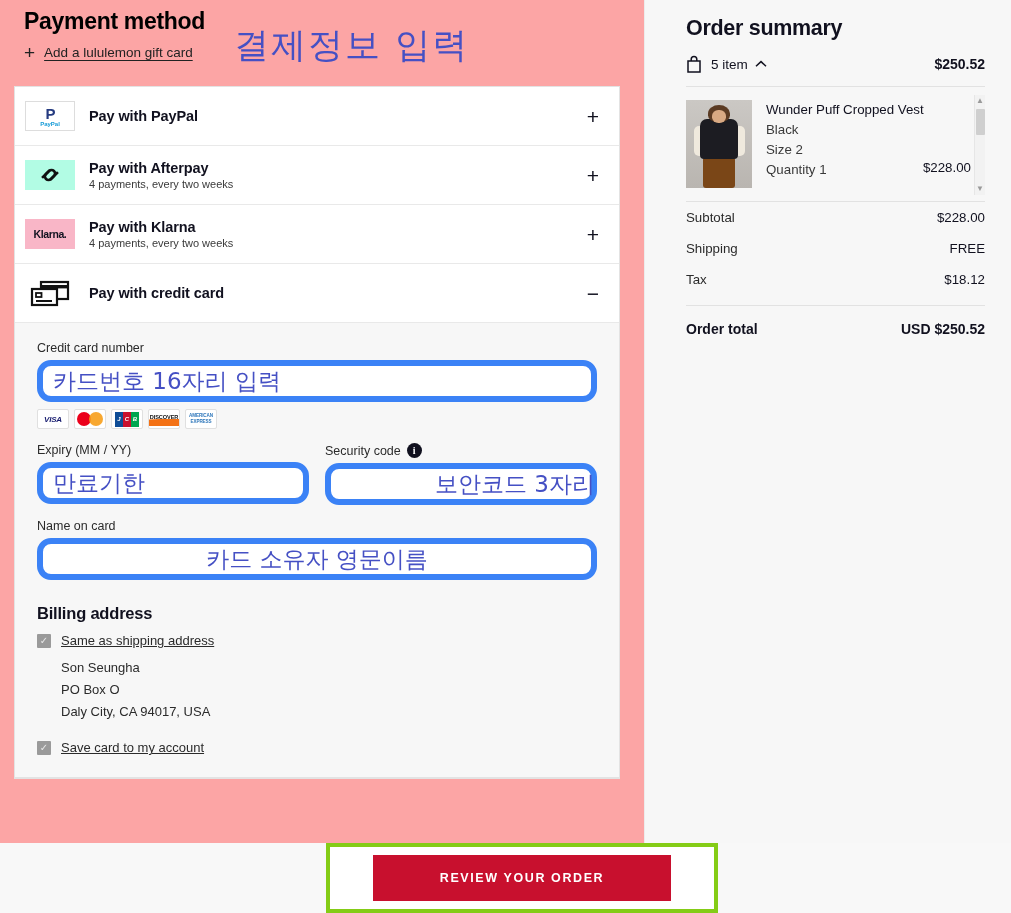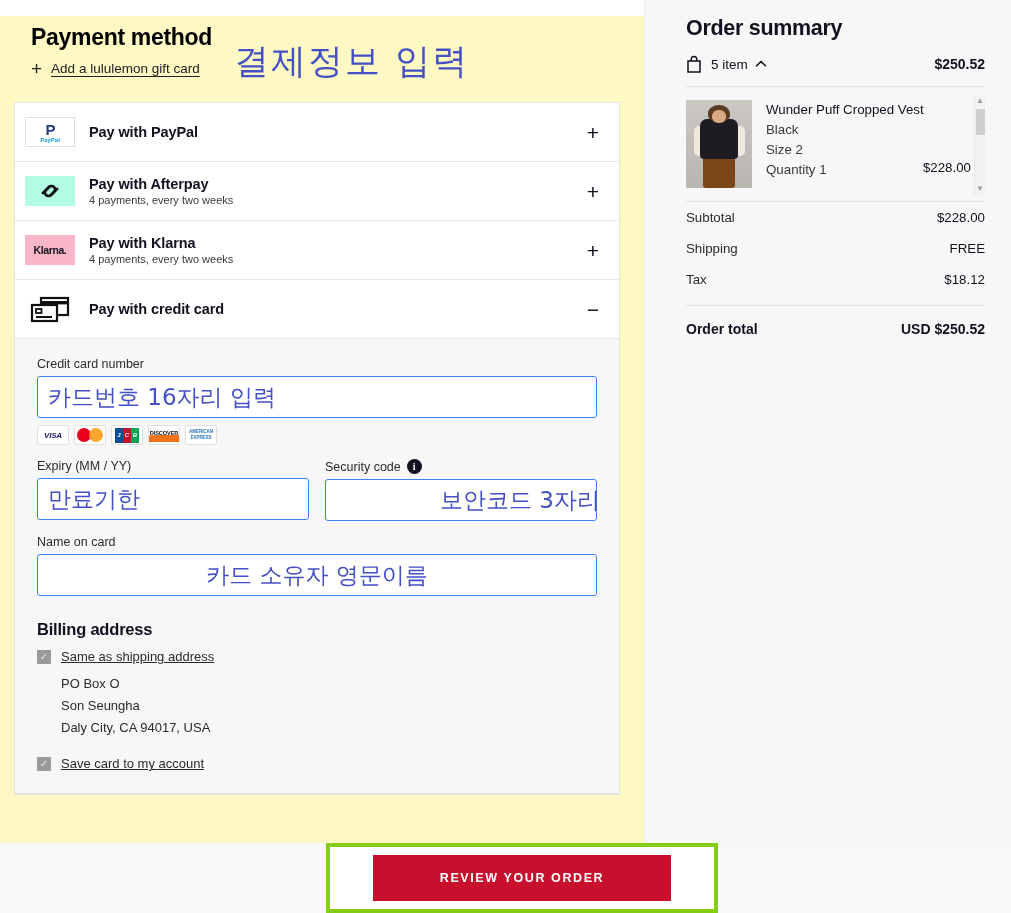--- a/index.html
+++ b/index.html
@@ -10,24 +10,24 @@
     overflow: hidden;
   }
   #page {
     position: relative;
     width: 1011px; height: 913px;
     background: #ffffff;
   }
 
   
   #left {
-    position: absolute; left: 0; top: 16px;
+    position: absolute; left: 0; top: 0;
     width: 644px; height: 843px;
-    background: #fef9c3;
-    padding: 0 21px;
+    background: #fca5a5;
+    padding: 0 14px;
   }
   .page-title {
     font-size: 23px; font-weight: bold; color: #000;
     letter-spacing: -0.3px;
     padding: 8px 0 0 10px;
   }
   .giftcard-row {
     display: flex; align-items: center; gap: 9px;
     padding: 8px 0 0 10px;
   }
@@ -97,22 +97,22 @@
   #cc-panel {
     background: #f7f7f7;
     border-bottom: 1px solid #e3e3e3;
     padding: 18px 22px 22px 22px;
   }
   .field-label {
     font-size: 12.5px; color: #2b2b2b; margin-bottom: 5px;
   }
   .field-box {
     background: #fff;
-    border: 1px solid #3b82f6;
-    border-radius: 3px;
+    border: 6px solid #3b82f6;
+    border-radius: 14px;
     height: 42px;
     display: flex; align-items: center;
     padding: 0 10px;
     position: relative;
   }
   .field-val {
     font-family: "DejaVu Sans", sans-serif;
     color: #4550c4;
     font-size: 23px;
     white-space: nowrap;
@@ -403,22 +403,22 @@
         </div>
 
         <div class="billing-title">Billing address</div>
 
         <div class="chk-row">
           <span class="chk">✓</span>
           <span class="chk-label">Same as shipping address</span>
         </div>
 
         <div class="addr">
+          <div>Son Seungha</div>
           <div>PO Box O</div>
-          <div>Son Seungha</div>
           <div>Daly City, CA 94017, USA</div>
         </div>
 
         <div class="chk-row save-row">
           <span class="chk">✓</span>
           <span class="chk-label">Save card to my account</span>
         </div>
       </div>
     </div>
 

